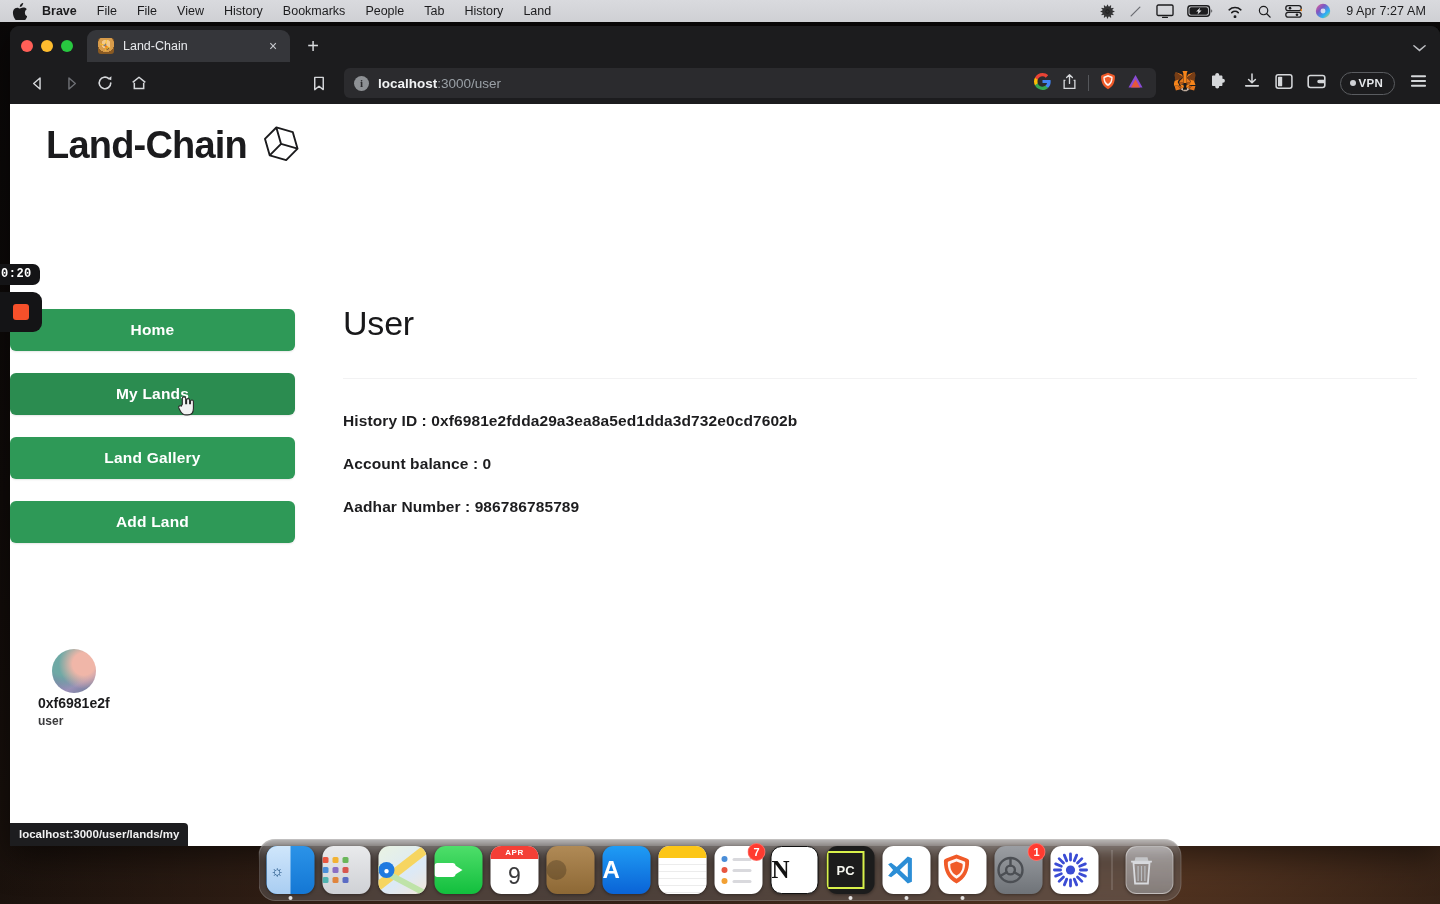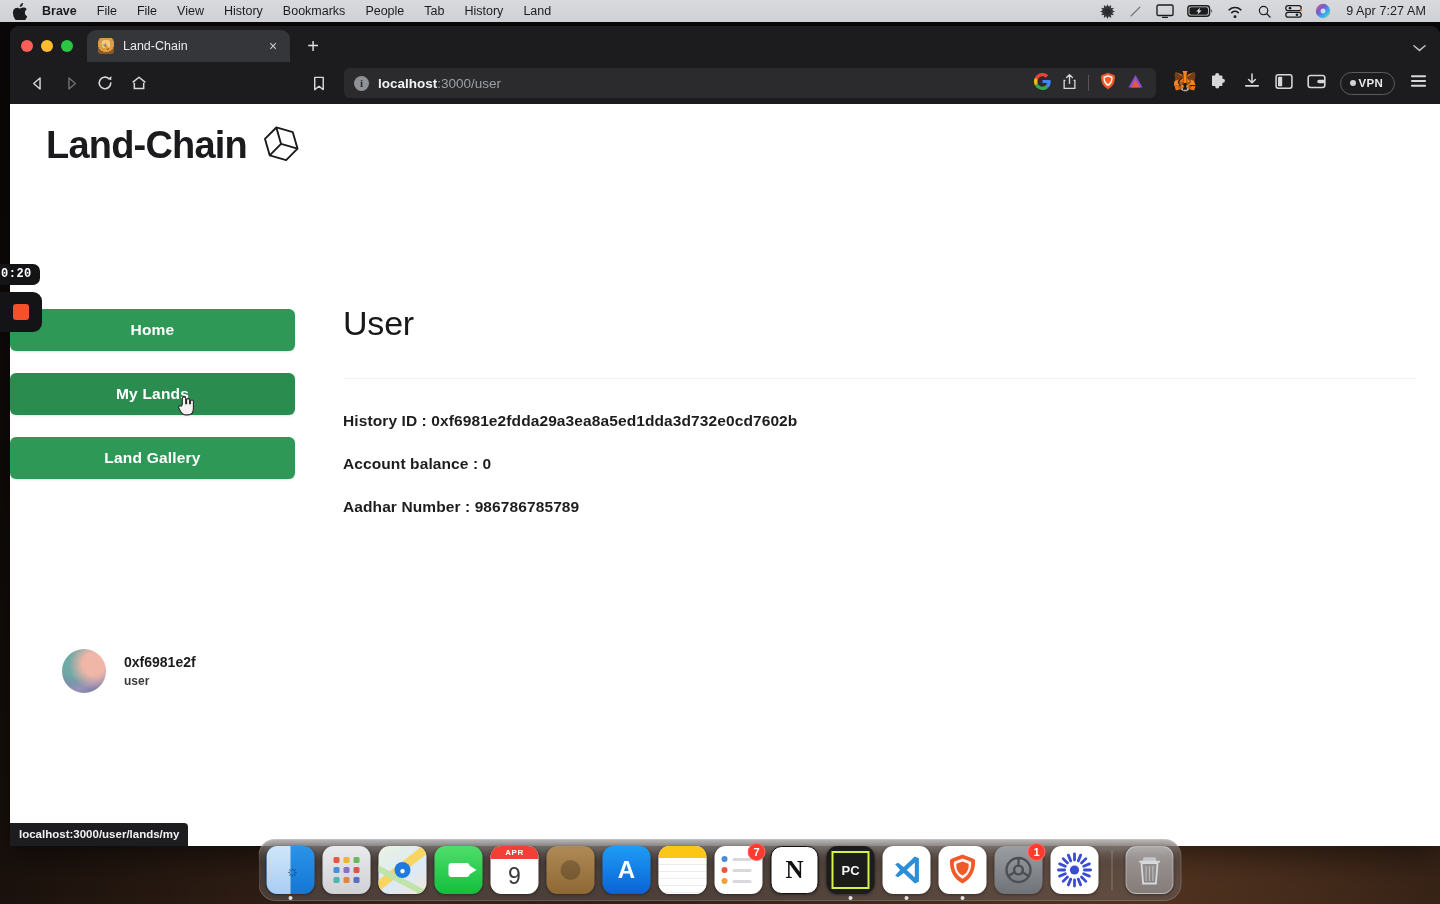--- a/index.html
+++ b/index.html
@@ -185,22 +185,22 @@
   }
   .nav-btn.hover { background: #2b8c50; }
 
   .hand-cursor {
     position: absolute; left: 166px; top: 86px;
     width: 20px; height: 22px; z-index: 8;
   }
 
   
   #profile {
-    position: absolute; left: 52px; top: 545px;
-    display: flex; align-items: center; gap: 18px;
+    position: absolute; left: 28px; top: 545px;
+    display: flex; align-items: center;  flex-direction: column;
   }
   #avatar {
     width: 44px; height: 44px; border-radius: 50%;
     background:
       radial-gradient(circle at 72% 34%, #f0b6a8 0 26%, rgba(240,182,168,0) 58%),
       radial-gradient(circle at 28% 24%, #6fa9a5 0 34%, rgba(111,169,165,0) 66%),
       linear-gradient(150deg, #4e7f8c 0%, #7d7fa8 48%, #9a8fb8 72%, #63798f 100%);
   }
   #profile .pname { font-size: 14px; font-weight: bold; color: #1b1b1d; line-height: 1.45; }
   #profile .prole { font-size: 12px; font-weight: bold; color: #3b3b3d; line-height: 1.4; }
@@ -264,21 +264,21 @@
     border-radius: 17px;
     display: flex; align-items: center;
     padding: 0 7px;
     gap: 8px;
     z-index: 40;
     backdrop-filter: blur(8px);
   }
   .dock-app { position: relative; width: 48px; height: 48px; }
   .dock-icon {
     width: 48px; height: 48px; border-radius: 11px;
-    display: flex; align-items: center; justify-content: center;
+    display: flex; align-items: center; justify-content: flex-start;
     overflow: hidden; position: relative;
     font-size: 11px; font-weight: bold;
     box-shadow: 0 1px 3px rgba(0,0,0,.35);
   }
   .dock-dot {
     position: absolute; left: 50%; transform: translateX(-50%);
     bottom: -6px; width: 4px; height: 4px; border-radius: 50%;
     background: rgba(255,255,255,.85);
   }
   .dock-badge {
@@ -567,20 +567,21 @@
               </g>
             </svg>
         </span>
       </div>
 
       <div id="sidebar">
         <div id="nav-list">
           <div class="nav-btn">Home</div>
           <div class="nav-btn hover">My Lands</div>
           <div class="nav-btn">Land Gallery</div>
+          <div class="nav-btn">Add Land</div>
           <span class="hand-cursor">
             <svg width="20" height="22" viewBox="0 0 20 22">
                 <path fill="#f2f2f2" stroke="#2a2a2a" stroke-width="1.1" d="M6.3 9.4V3.6a1.7 1.7 0 113.4 0v5.1h.9V5.1a1.5 1.5 0 113 0v3.6h.9V6.4a1.45 1.45 0 112.9 0v7.1c0 3.6-2 6.4-5.6 6.4H10c-2.7 0-4.3-1.3-5.4-3.4l-1.8-3.6a1.5 1.5 0 012.4-1.7z"></path>
               </svg>
           </span>
         </div>
 
         <div id="profile">
           <span id="avatar"></span>
           <span>

